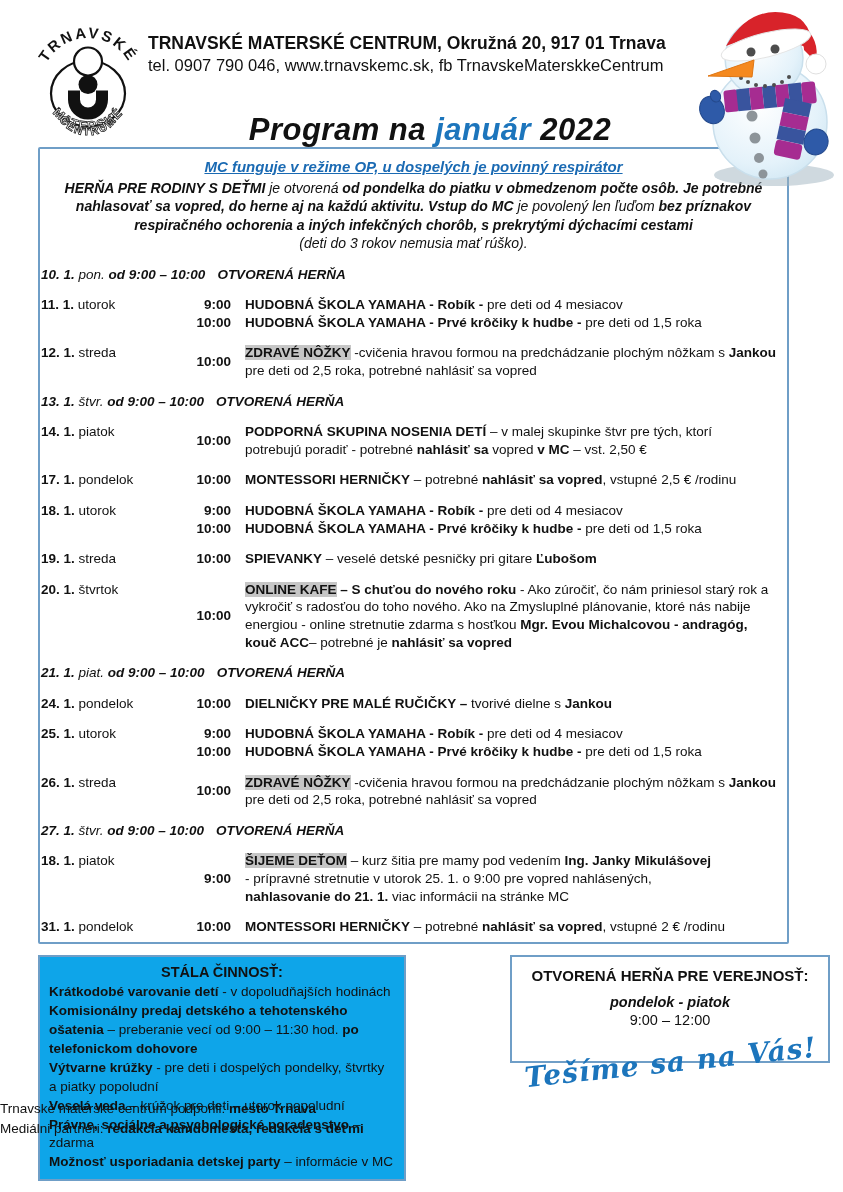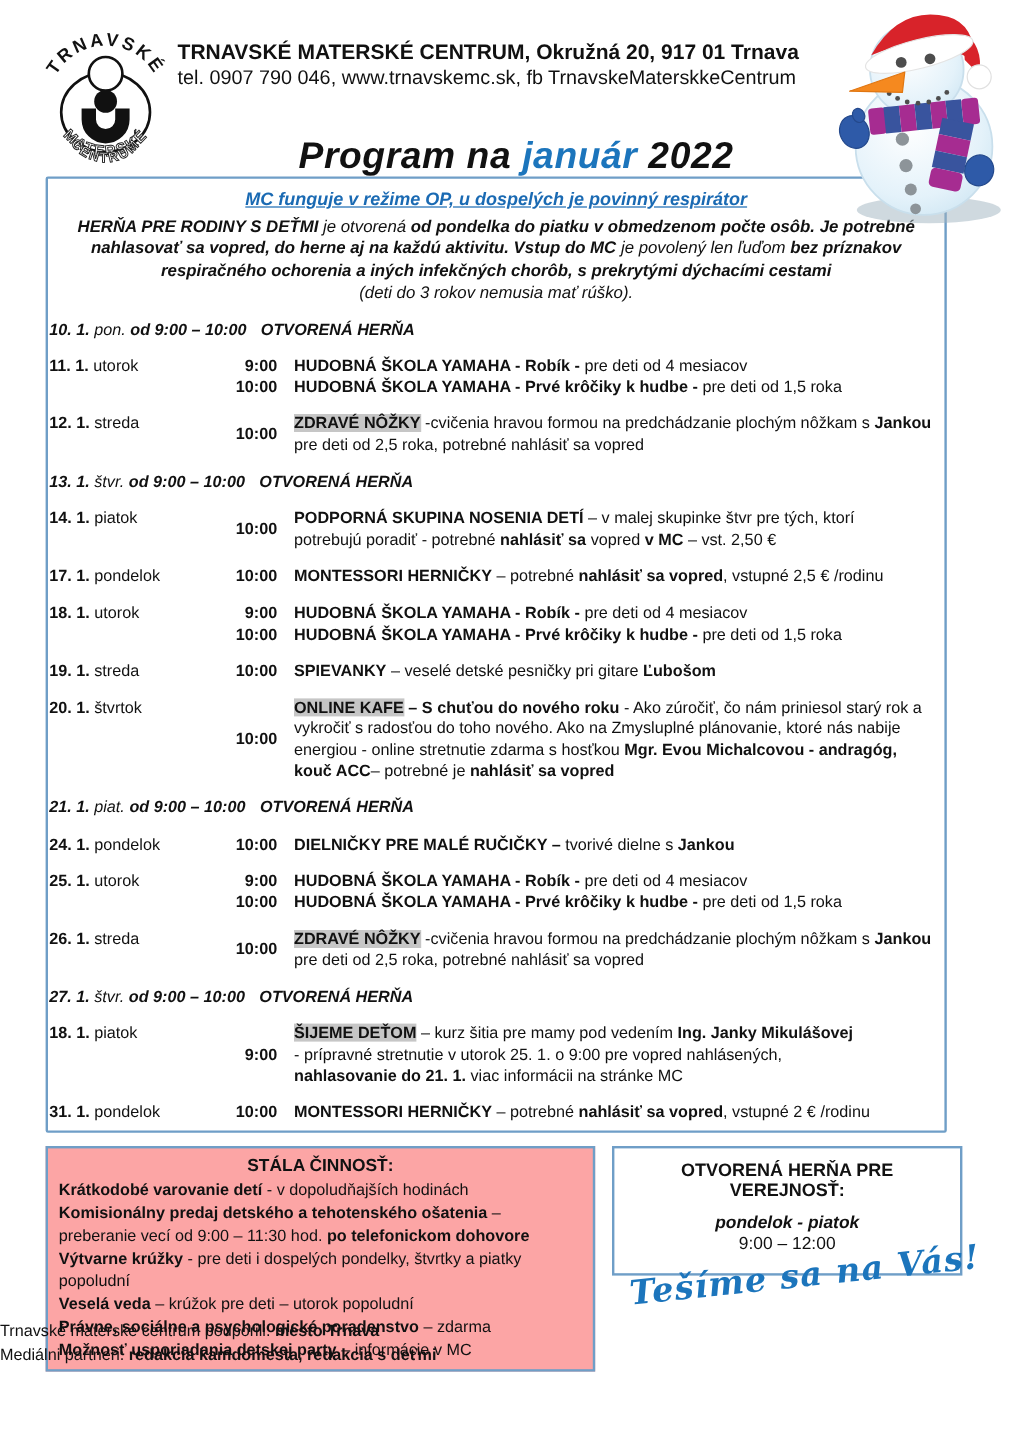--- a/index.html
+++ b/index.html
@@ -39,27 +39,27 @@
   .s-row{display:flex;margin-top:13px;font-size:13.5px;line-height:17.6px;}
   .s-date{flex:0 0 132px;white-space:nowrap;}
   .s-body{flex:1;}
   .s-line{display:flex;align-items:center;}
   .s-time{flex:0 0 58px;text-align:right;font-weight:bold;}
   .s-desc{flex:1;padding-left:14px;}
   .s-inline{white-space:nowrap;font-style:italic;}
   .s-ititle{margin-left:12px;}
   
   .box-left{
-    position:absolute;left:38px;top:955px;width:458px;box-sizing:border-box;
-    border:2px solid var(--border);padding:5px 9px 7px;font-size:13.5px;line-height:1.4;background:#fca5a5;
+    position:absolute;left:38px;top:955px;width:368px;box-sizing:border-box;
+    border:2px solid var(--border);padding:5px 9px 7px;font-size:13.5px;line-height:1.4;background:#0ea5e9;
   }
   .box-left-title{text-align:center;font-weight:bold;font-size:14.5px;margin-bottom:1px;}
   .box-right{
-    position:absolute;left:510px;top:955px;width:292px;box-sizing:border-box;height:108px;
-    border:2px solid var(--border);padding:10px 20px;text-align:center;background:#fff;
+    position:absolute;left:510px;top:955px;width:320px;box-sizing:border-box;height:108px;
+    border:2px solid var(--border);padding:10px 3px;text-align:center;background:#fff;
   }
   .br-title{font-weight:bold;font-size:15px;}
   .br-days{font-weight:bold;font-size:14.5px;margin-top:10px;font-style:italic;}
   .br-hours{font-size:14.5px;margin-top:2px;}
   .br-price{font-weight:bold;font-size:14.5px;margin-top:12px;}
   .closing{
     position:absolute;right:26px;top:1046px;color:var(--accent);
     font-family:"DejaVu Serif",serif;font-style:italic;font-weight:bold;font-size:28px;
     transform:rotate(-6deg);letter-spacing:1px;
   }

